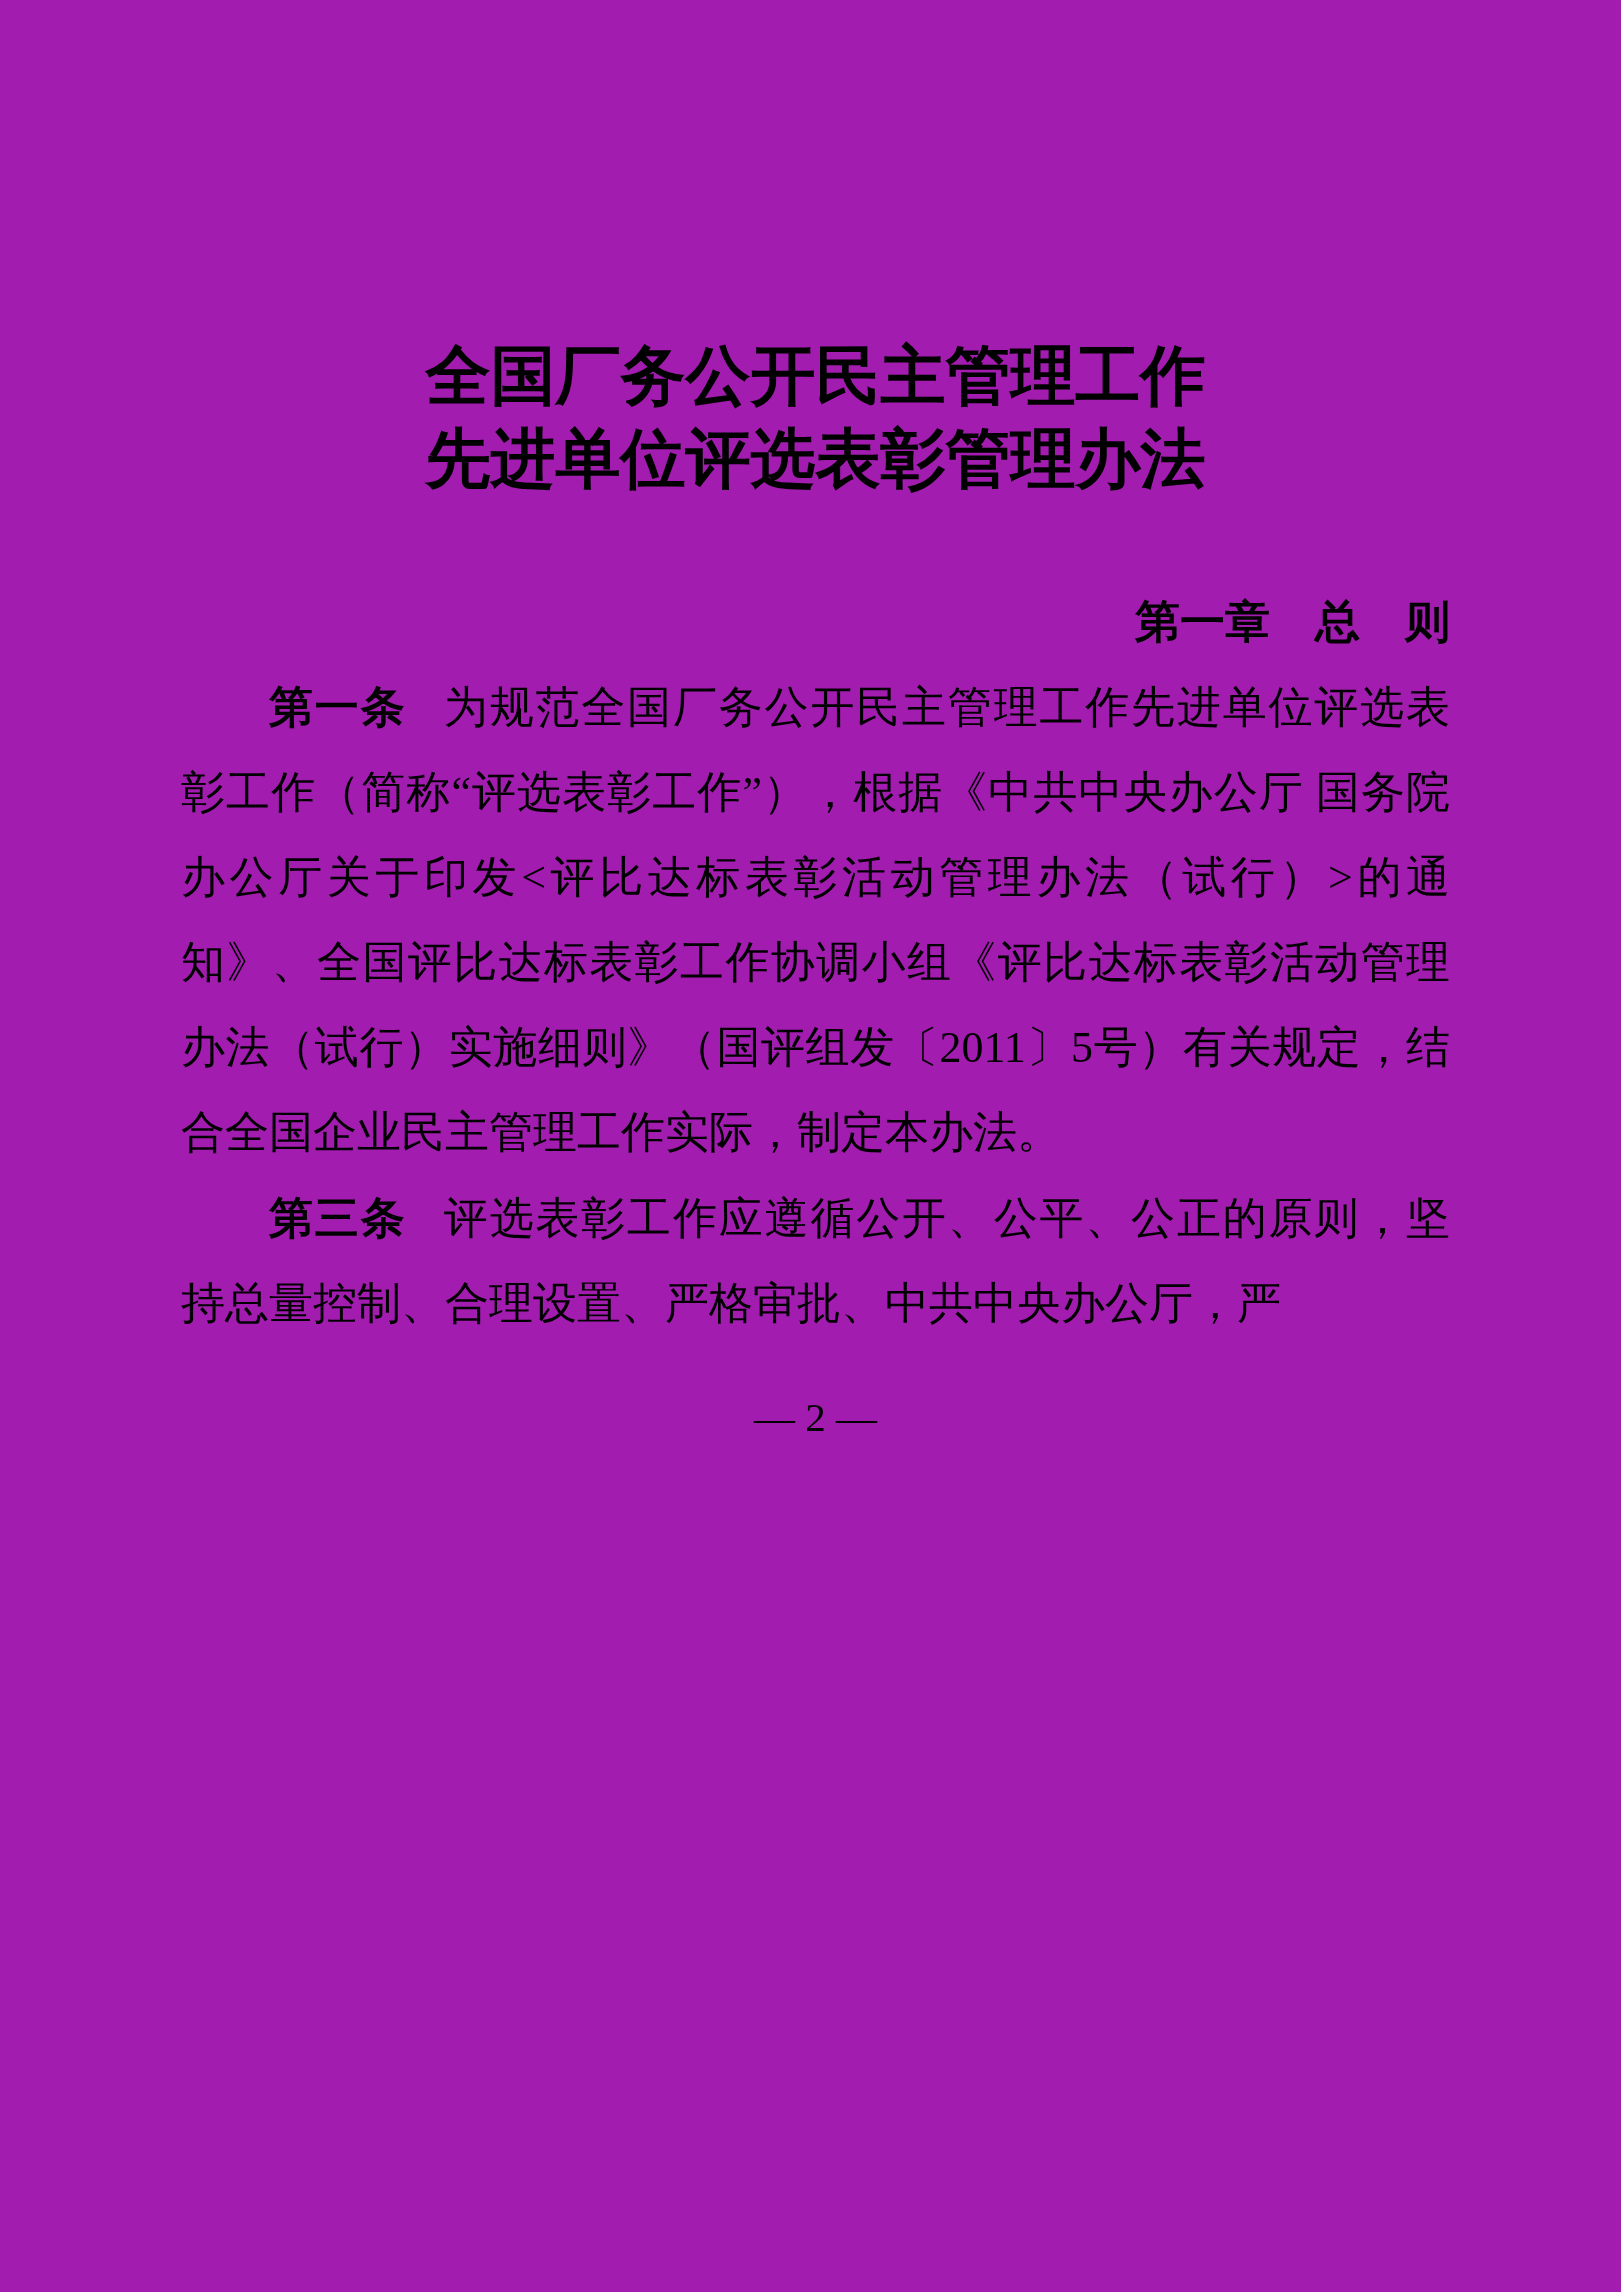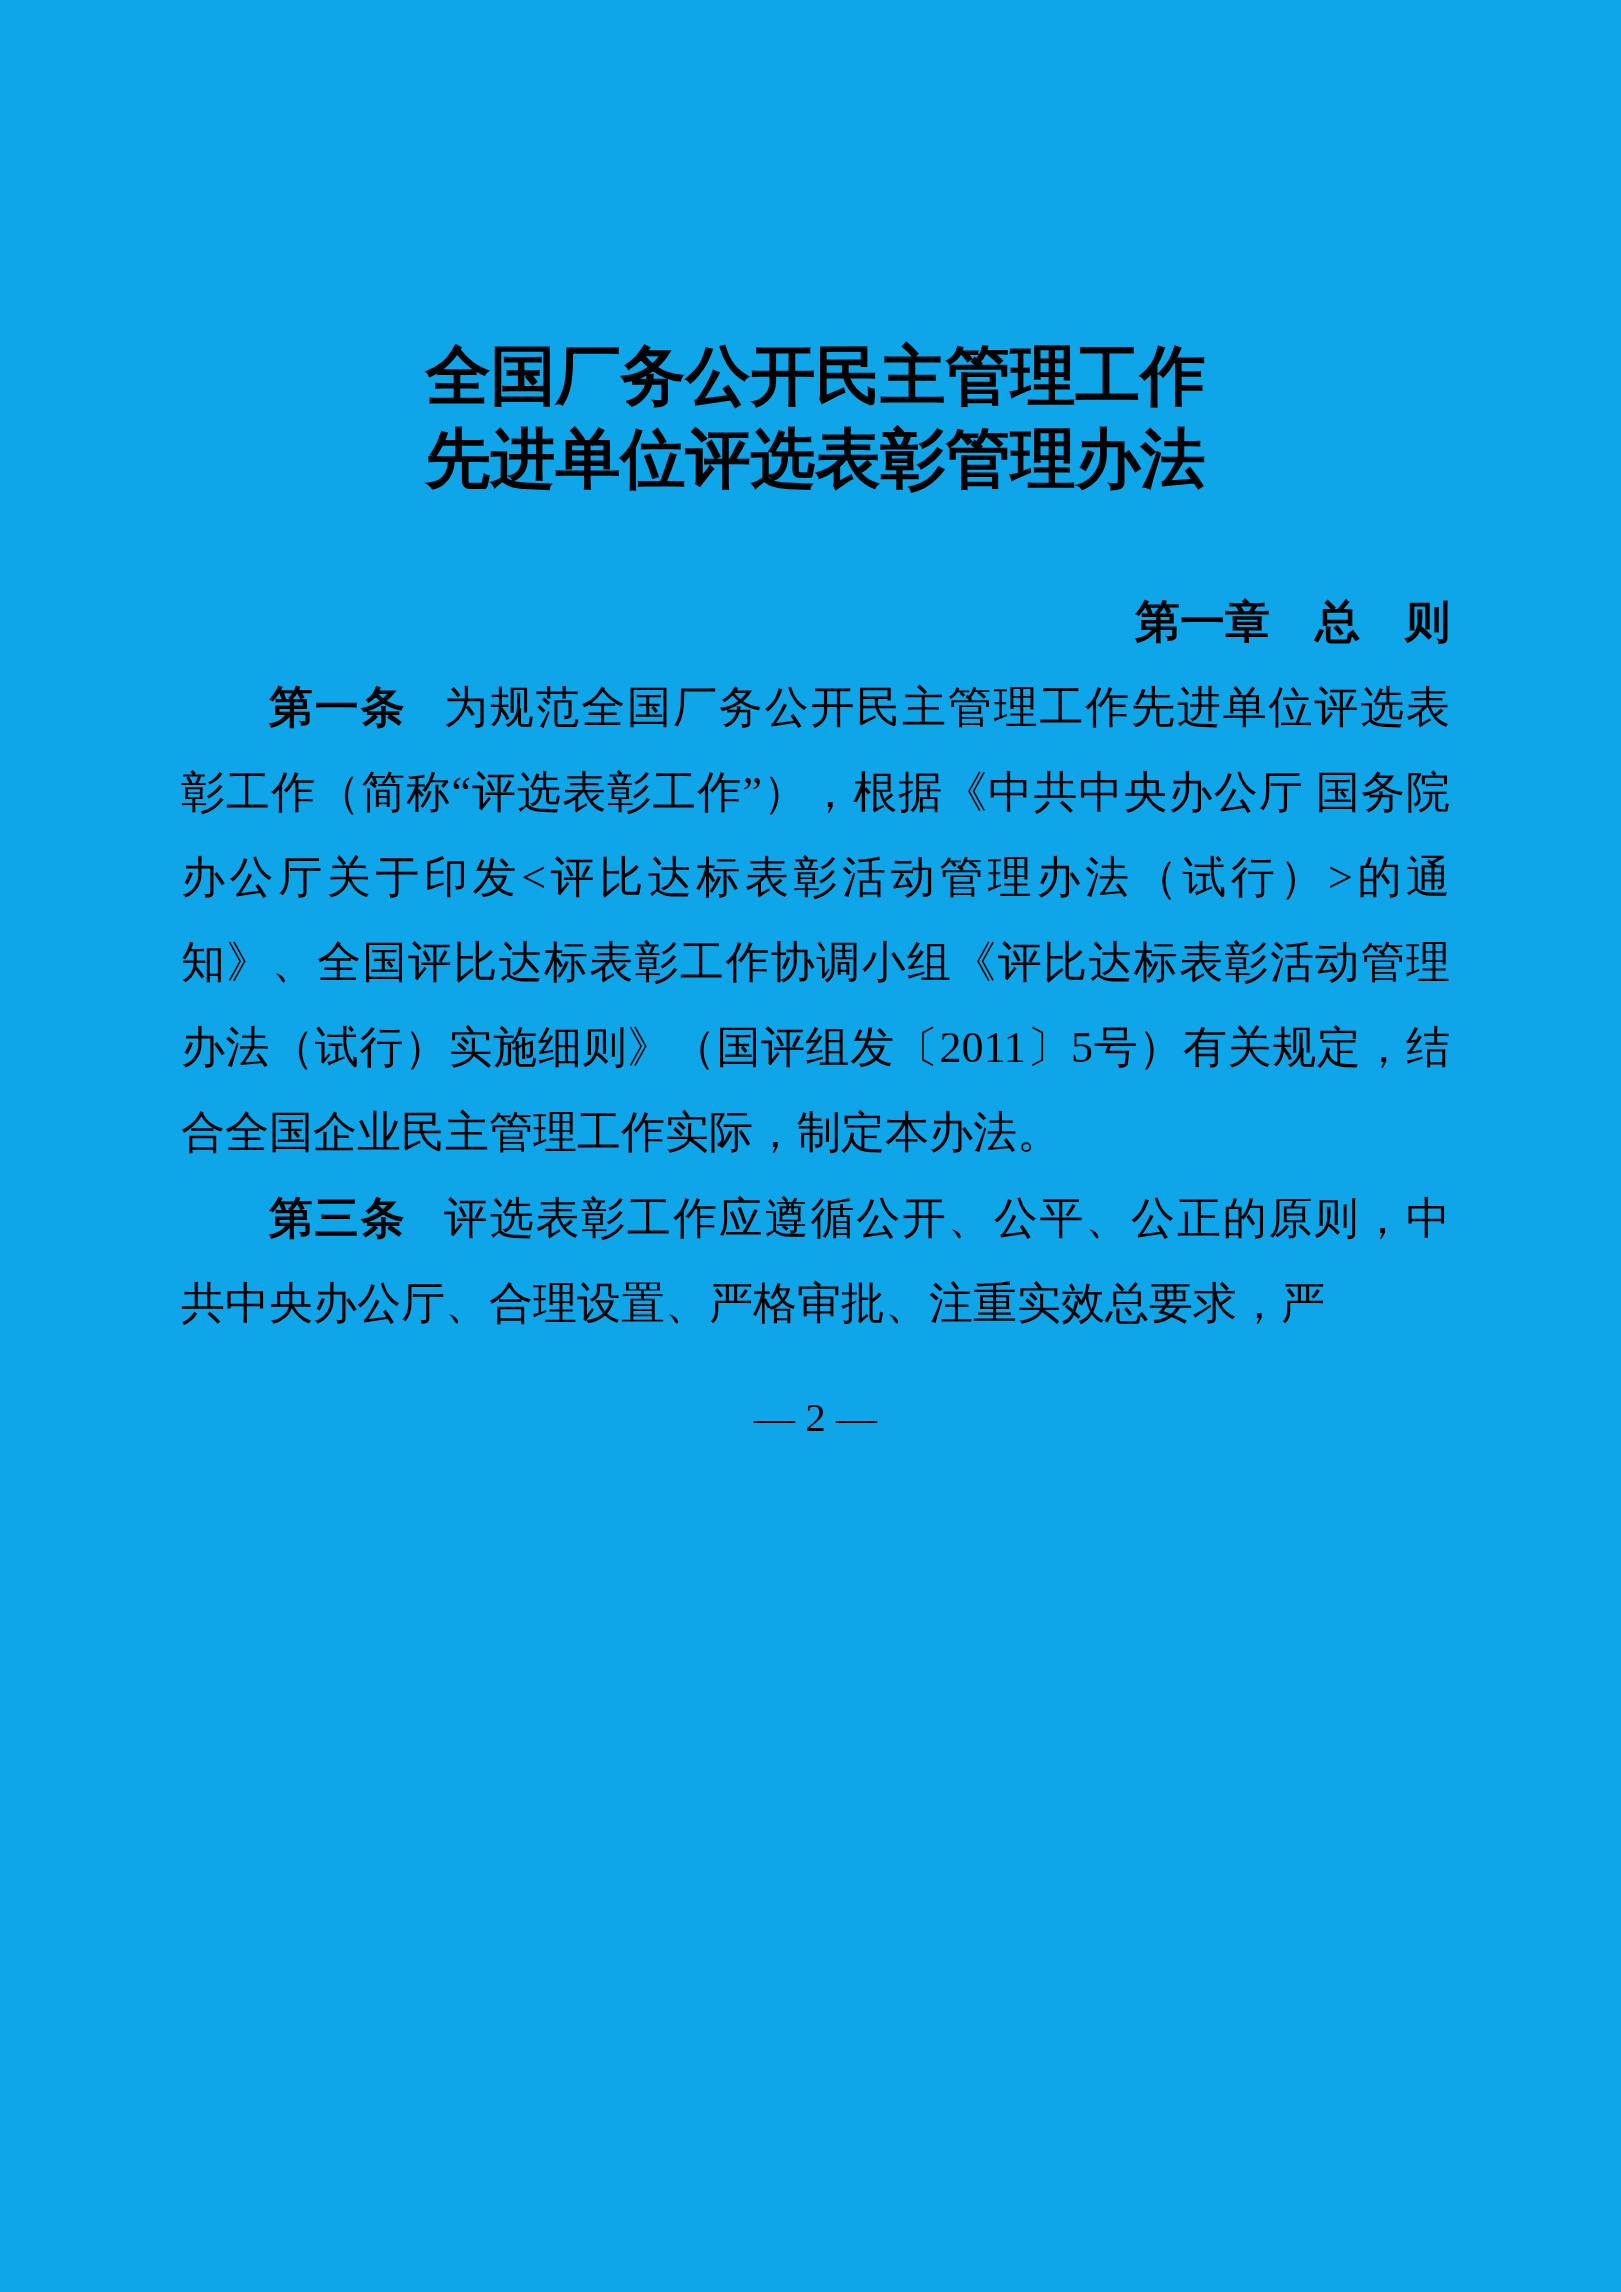--- a/index.html
+++ b/index.html
@@ -5,21 +5,21 @@
   html, body {
     margin: 0;
     padding: 0;
     background: #ffffff;
   }
   .page {
     position: relative;
     width: 1621px;
     height: 2293px;
     margin: 0 auto;
-    background: #0ea5e9;
+    background: #a21caf;
     box-sizing: border-box;
     padding: 0 171px 0 181px;
     overflow: hidden;
     color: #000000;
   }
   .doc-title {
     padding-top: 335px;
     margin: 0;
     text-align: center;
     font-family: "Liberation Serif", "DejaVu Serif", serif;
@@ -72,19 +72,19 @@
 
   <h1 class="doc-title">
     <span class="title-line">全国厂务公开民主管理工作</span>
     <span class="title-line">先进单位评选表彰管理办法</span>
   </h1>
 
   <h2 class="chapter-heading">第一章　总　则</h2>
 
   <div class="body-text">
     <p><span class="article-lead">第一条</span><span>为规范全国厂务公开民主管理工作先进单位评选表彰工作（简称“评选表彰工作”），根据《中共中央办公厅 国务院办公厅关于印发&lt;评比达标表彰活动管理办法（试行）&gt;的通知》、全国评比达标表彰工作协调小组《评比达标表彰活动管理办法（试行）实施细则》（国评组发〔2011〕5号）有关规定，结合全国企业民主管理工作实际，制定本办法。</span></p>
-    <p><span class="article-lead">第三条</span><span>评选表彰工作应遵循公开、公平、公正的原则，中共中央办公厅、合理设置、严格审批、注重实效总要求，严</span></p>
+    <p><span class="article-lead">第三条</span><span>评选表彰工作应遵循公开、公平、公正的原则，坚持总量控制、合理设置、严格审批、中共中央办公厅，严</span></p>
   </div>
 
   <div class="page-footer">— 2 —</div>
 
 </div>
 
 
 </body></html>

